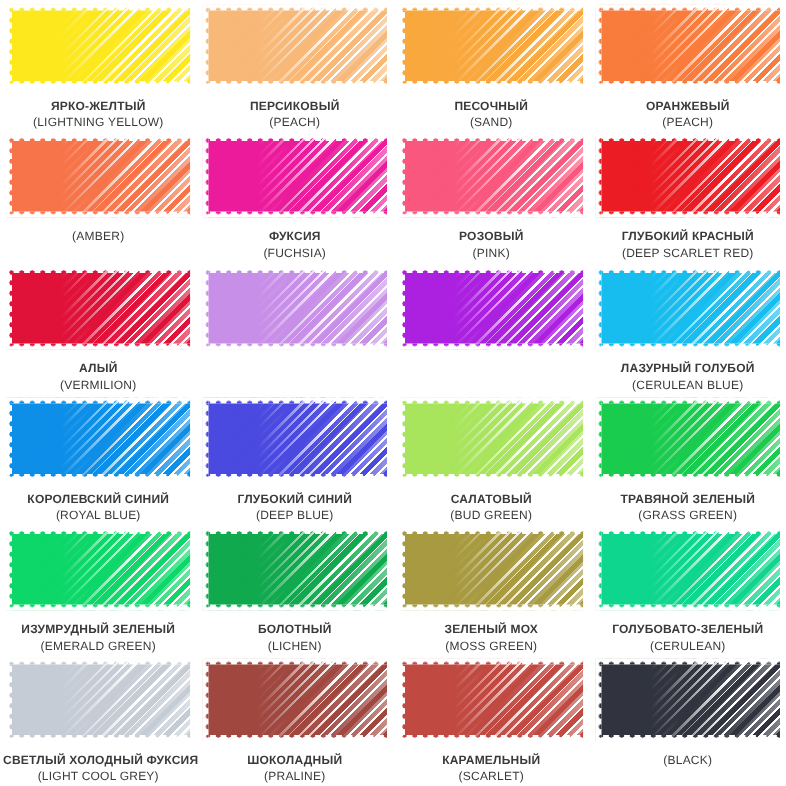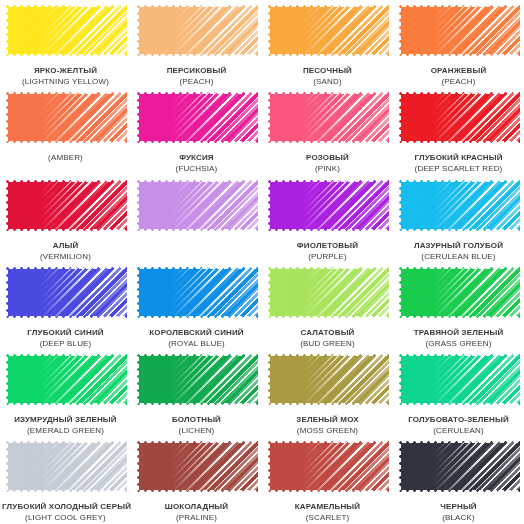--- a/index.html
+++ b/index.html
@@ -225,59 +225,55 @@
         <div class="scribble-strokes"></div>
         <div class="scribble-edge"></div>
       </div>
     </div>
     <div class="swatch-cell">
       <div class="swatch-chip" style="--ink: #AC20E0;">
         <div class="scribble"></div>
         <div class="scribble-strokes"></div>
         <div class="scribble-edge"></div>
       </div>
-      <div class="swatch-labels">
-        <span class="label-ru">ФИОЛЕТОВЫЙ</span>
-        <span class="label-en">(PURPLE)</span>
-      </div>
     </div>
     <div class="swatch-cell">
       <div class="swatch-chip" style="--ink: #17BDEE;">
         <div class="scribble"></div>
         <div class="scribble-strokes"></div>
         <div class="scribble-edge"></div>
       </div>
       <div class="swatch-labels">
         <span class="label-ru">ЛАЗУРНЫЙ ГОЛУБОЙ</span>
         <span class="label-en">(CERULEAN BLUE)</span>
       </div>
     </div>
     <div class="swatch-cell">
+      <div class="swatch-chip" style="--ink: #0D8FE8;">
+        <div class="scribble"></div>
+        <div class="scribble-strokes"></div>
+        <div class="scribble-edge"></div>
+      </div>
+      <div class="swatch-labels">
+        <span class="label-ru">КОРОЛЕВСКИЙ СИНИЙ</span>
+        <span class="label-en">(ROYAL BLUE)</span>
+      </div>
+    </div>
+    <div class="swatch-cell">
       <div class="swatch-chip" style="--ink: #4A4AE0;">
         <div class="scribble"></div>
         <div class="scribble-strokes"></div>
         <div class="scribble-edge"></div>
       </div>
       <div class="swatch-labels">
         <span class="label-ru">ГЛУБОКИЙ СИНИЙ</span>
         <span class="label-en">(DEEP BLUE)</span>
       </div>
     </div>
     <div class="swatch-cell">
-      <div class="swatch-chip" style="--ink: #0D8FE8;">
-        <div class="scribble"></div>
-        <div class="scribble-strokes"></div>
-        <div class="scribble-edge"></div>
-      </div>
-      <div class="swatch-labels">
-        <span class="label-ru">КОРОЛЕВСКИЙ СИНИЙ</span>
-        <span class="label-en">(ROYAL BLUE)</span>
-      </div>
-    </div>
-    <div class="swatch-cell">
       <div class="swatch-chip" style="--ink: #A8E45C;">
         <div class="scribble"></div>
         <div class="scribble-strokes"></div>
         <div class="scribble-edge"></div>
       </div>
       <div class="swatch-labels">
         <span class="label-ru">САЛАТОВЫЙ</span>
         <span class="label-en">(BUD GREEN)</span>
       </div>
     </div>
@@ -336,21 +332,21 @@
         <span class="label-en">(CERULEAN)</span>
       </div>
     </div>
     <div class="swatch-cell">
       <div class="swatch-chip" style="--ink: #C5CCD6;">
         <div class="scribble"></div>
         <div class="scribble-strokes"></div>
         <div class="scribble-edge"></div>
       </div>
       <div class="swatch-labels">
-        <span class="label-ru">ГЛУБОКИЙ ХОЛОДНЫЙ СЕРЫЙ</span>
+        <span class="label-ru">СВЕТЛЫЙ ХОЛОДНЫЙ ФУКСИЯ</span>
         <span class="label-en">(LIGHT COOL GREY)</span>
       </div>
     </div>
     <div class="swatch-cell">
       <div class="swatch-chip" style="--ink: #A04840;">
         <div class="scribble"></div>
         <div class="scribble-strokes"></div>
         <div class="scribble-edge"></div>
       </div>
       <div class="swatch-labels">
@@ -369,17 +365,16 @@
         <span class="label-en">(SCARLET)</span>
       </div>
     </div>
     <div class="swatch-cell">
       <div class="swatch-chip" style="--ink: #31343F;">
         <div class="scribble"></div>
         <div class="scribble-strokes"></div>
         <div class="scribble-edge"></div>
       </div>
       <div class="swatch-labels">
-        <span class="label-ru">ЧЕРНЫЙ</span>
         <span class="label-en">(BLACK)</span>
       </div>
     </div>
   </div>
 
 </body></html>

